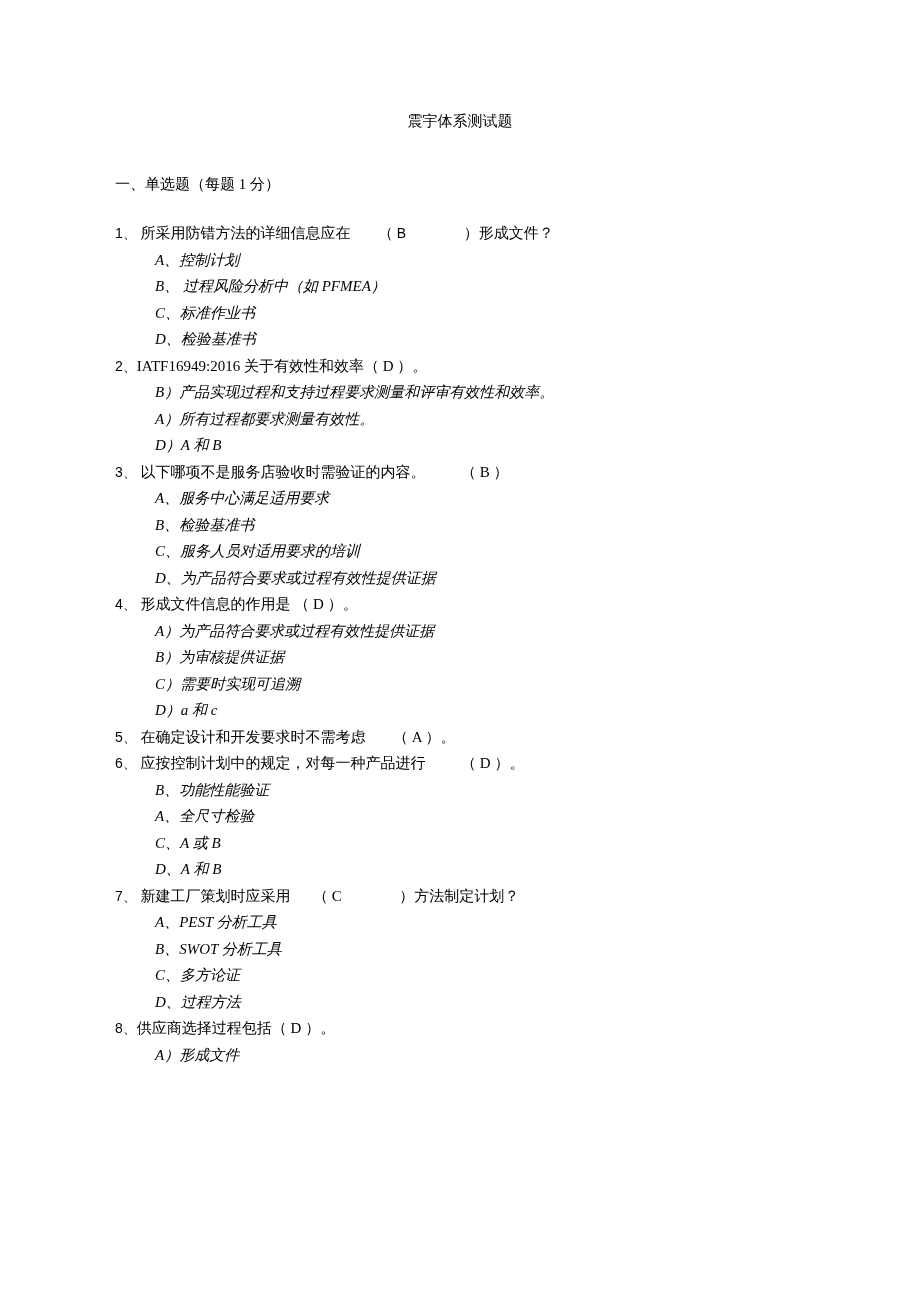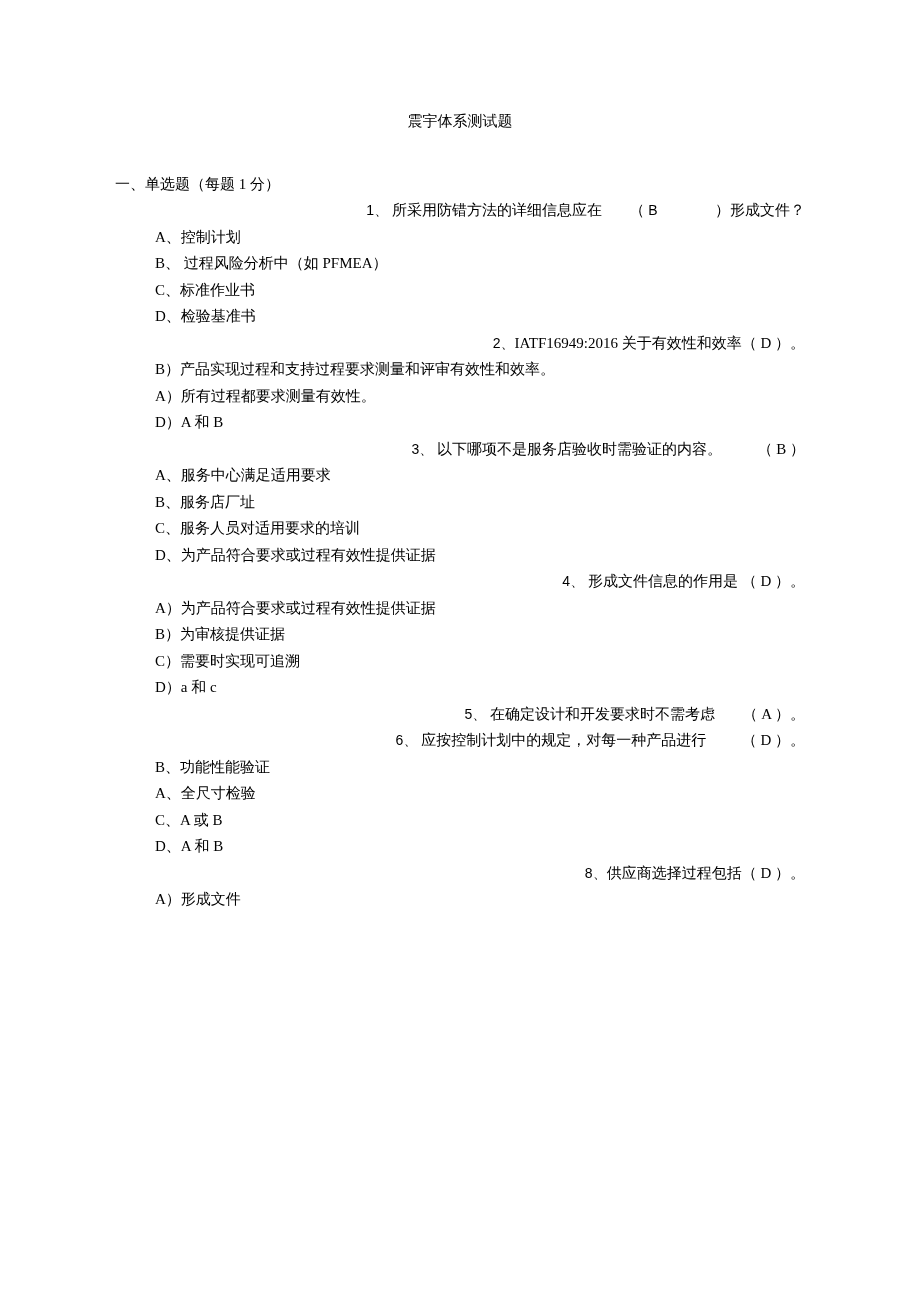--- a/index.html
+++ b/index.html
@@ -17,31 +17,31 @@
     padding: 110px 115px 60px 115px;
     box-sizing: border-box;
     background: #fff;
   }
   .title {
     text-align: center;
     font-size: 15px;
     margin-bottom: 40px;
   }
   .section-header {
-    margin-bottom: 4px;
+    margin-bottom: 27px;
   }
   .question {
     margin-bottom: 4px;
   }
   .q-stem {
     margin-bottom: 4px;
-    text-align: right;
   }
   .options {
     padding-left: 40px;
+    font-style: italic;
   }
   .opt {
     margin-bottom: 4px;
   }
   .arial {
     font-family: Arial, "Helvetica Neue", sans-serif;
     font-size: 14px;
   }
   .gap {
     display: inline-block;
@@ -87,21 +87,21 @@
 
   <div class="question">
     <div class="q-stem">
       <span class="arial">3、</span>
       <span>以下哪项不是服务店验收时需验证的内容。</span>
       <span class="gap" style="width:28px"></span>
       <span>（ B ）</span>
     </div>
     <div class="options">
       <div class="opt">A、服务中心满足适用要求</div>
-      <div class="opt">B、服务店厂址</div>
+      <div class="opt">B、检验基准书</div>
       <div class="opt">C、服务人员对适用要求的培训</div>
       <div class="opt">D、为产品符合要求或过程有效性提供证据</div>
     </div>
   </div>
 
   <div class="question">
     <div class="q-stem">
       <span class="arial">4、</span>
       <span>形成文件信息的作用是 （ D ）。</span>
     </div>
@@ -131,20 +131,34 @@
     </div>
     <div class="options">
       <div class="opt">B、功能性能验证</div>
       <div class="opt">A、全尺寸检验</div>
       <div class="opt">C、A 或 B</div>
       <div class="opt">D、A 和 B</div>
     </div>
   </div>
 
   <div class="question">
+    <div class="q-stem">
+      <span class="arial">7、</span>
+      <span>新建工厂策划时应采用</span>
+      <span class="gap" style="width:15px"></span>
+      <span>（ C</span>
+      <span class="gap" style="width:50px"></span>
+      <span>）方法制定计划？</span>
+    </div>
+    <div class="options">
+      <div class="opt">A、PEST 分析工具</div>
+      <div class="opt">B、SWOT 分析工具</div>
+      <div class="opt">C、多方论证</div>
+      <div class="opt">D、过程方法</div>
+    </div>
   </div>
 
   <div class="question">
     <div class="q-stem">
       <span class="arial">8、</span><span>供应商选择过程包括（ D ）。</span>
     </div>
     <div class="options">
       <div class="opt">A）形成文件</div>
     </div>
   </div>

